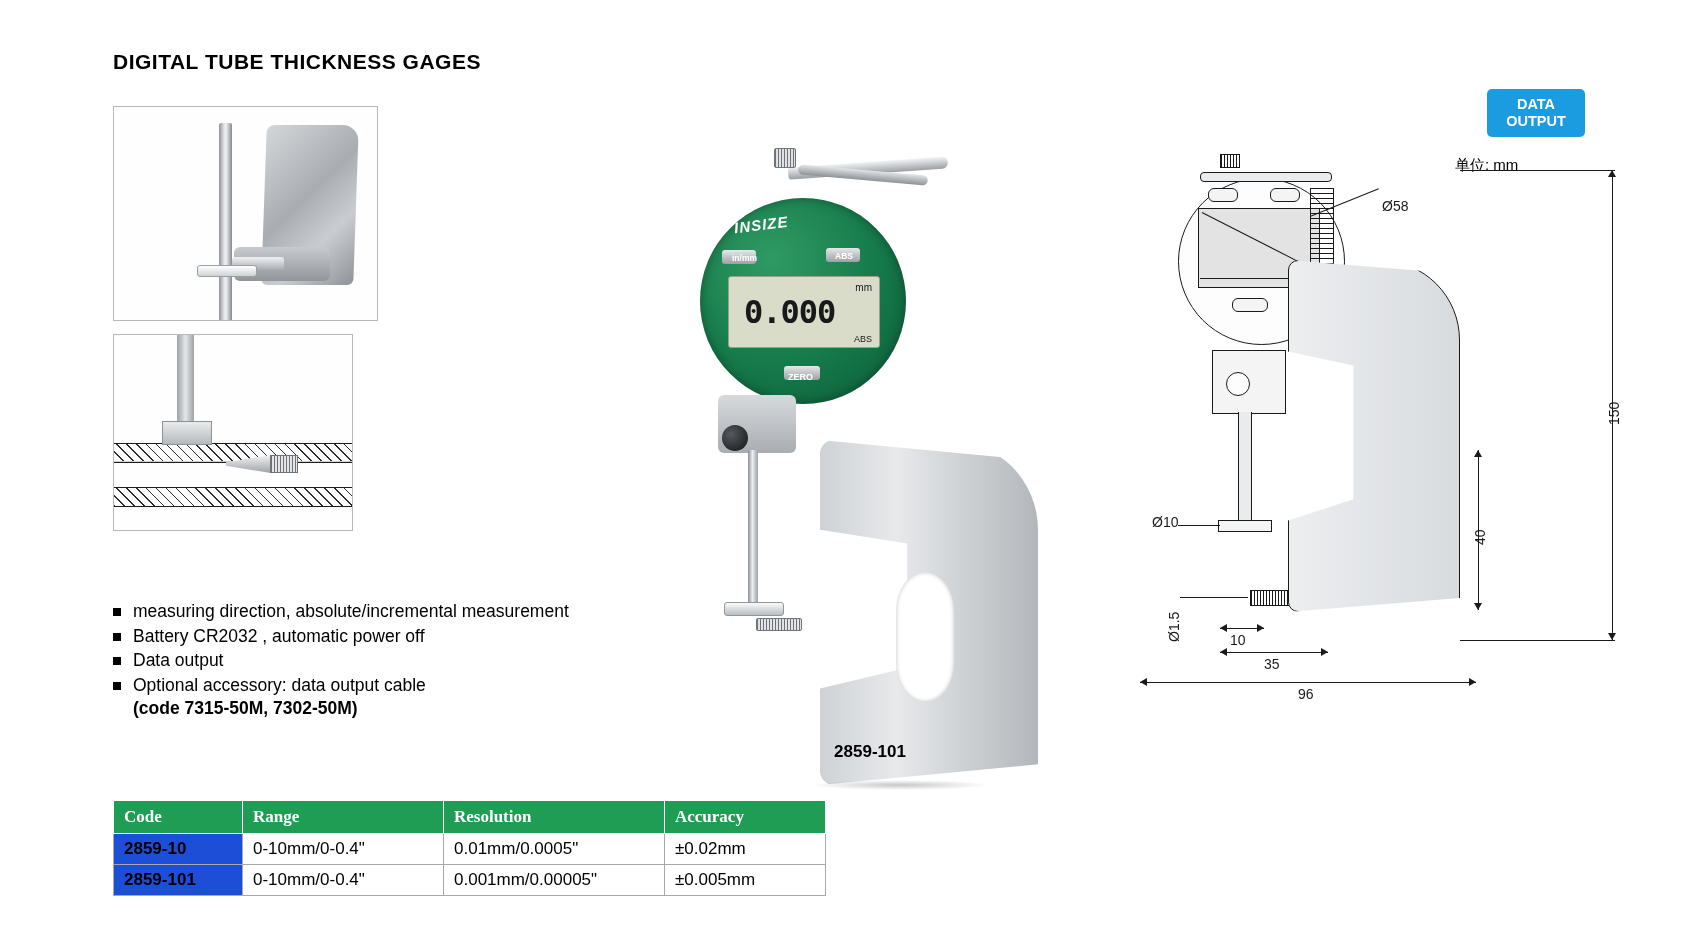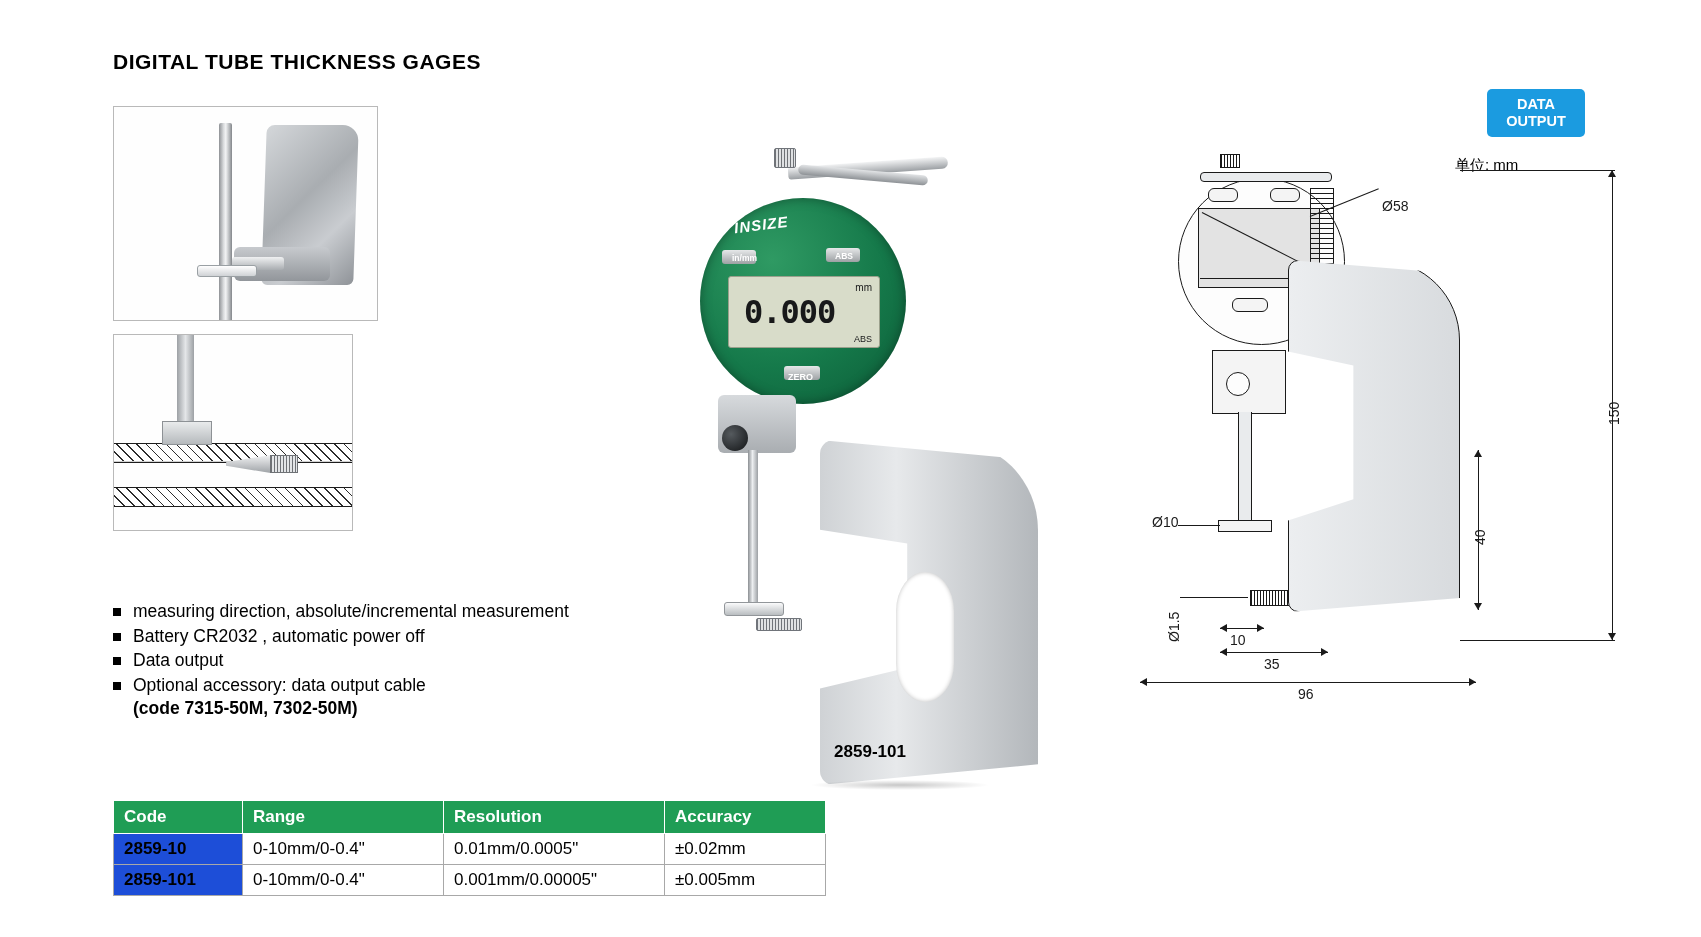--- a/index.html
+++ b/index.html
@@ -181,20 +181,21 @@
     font-size: 17px;
   }
   #spec-table th {
     background: #1f9d55;
     color: #ffffff;
     font-weight: bold;
     text-align: left;
     padding: 6px 10px;
     border: 1px solid #ffffff;
     white-space: nowrap;
+    font-family: Liberation Serif, serif;
   }
   #spec-table td {
     padding: 5px 10px;
     border: 1px solid #a8a8a8;
     white-space: nowrap;
   }
   #spec-table tbody tr td:first-child {
     background: #1d4ed8;
     font-weight: bold;
   }

